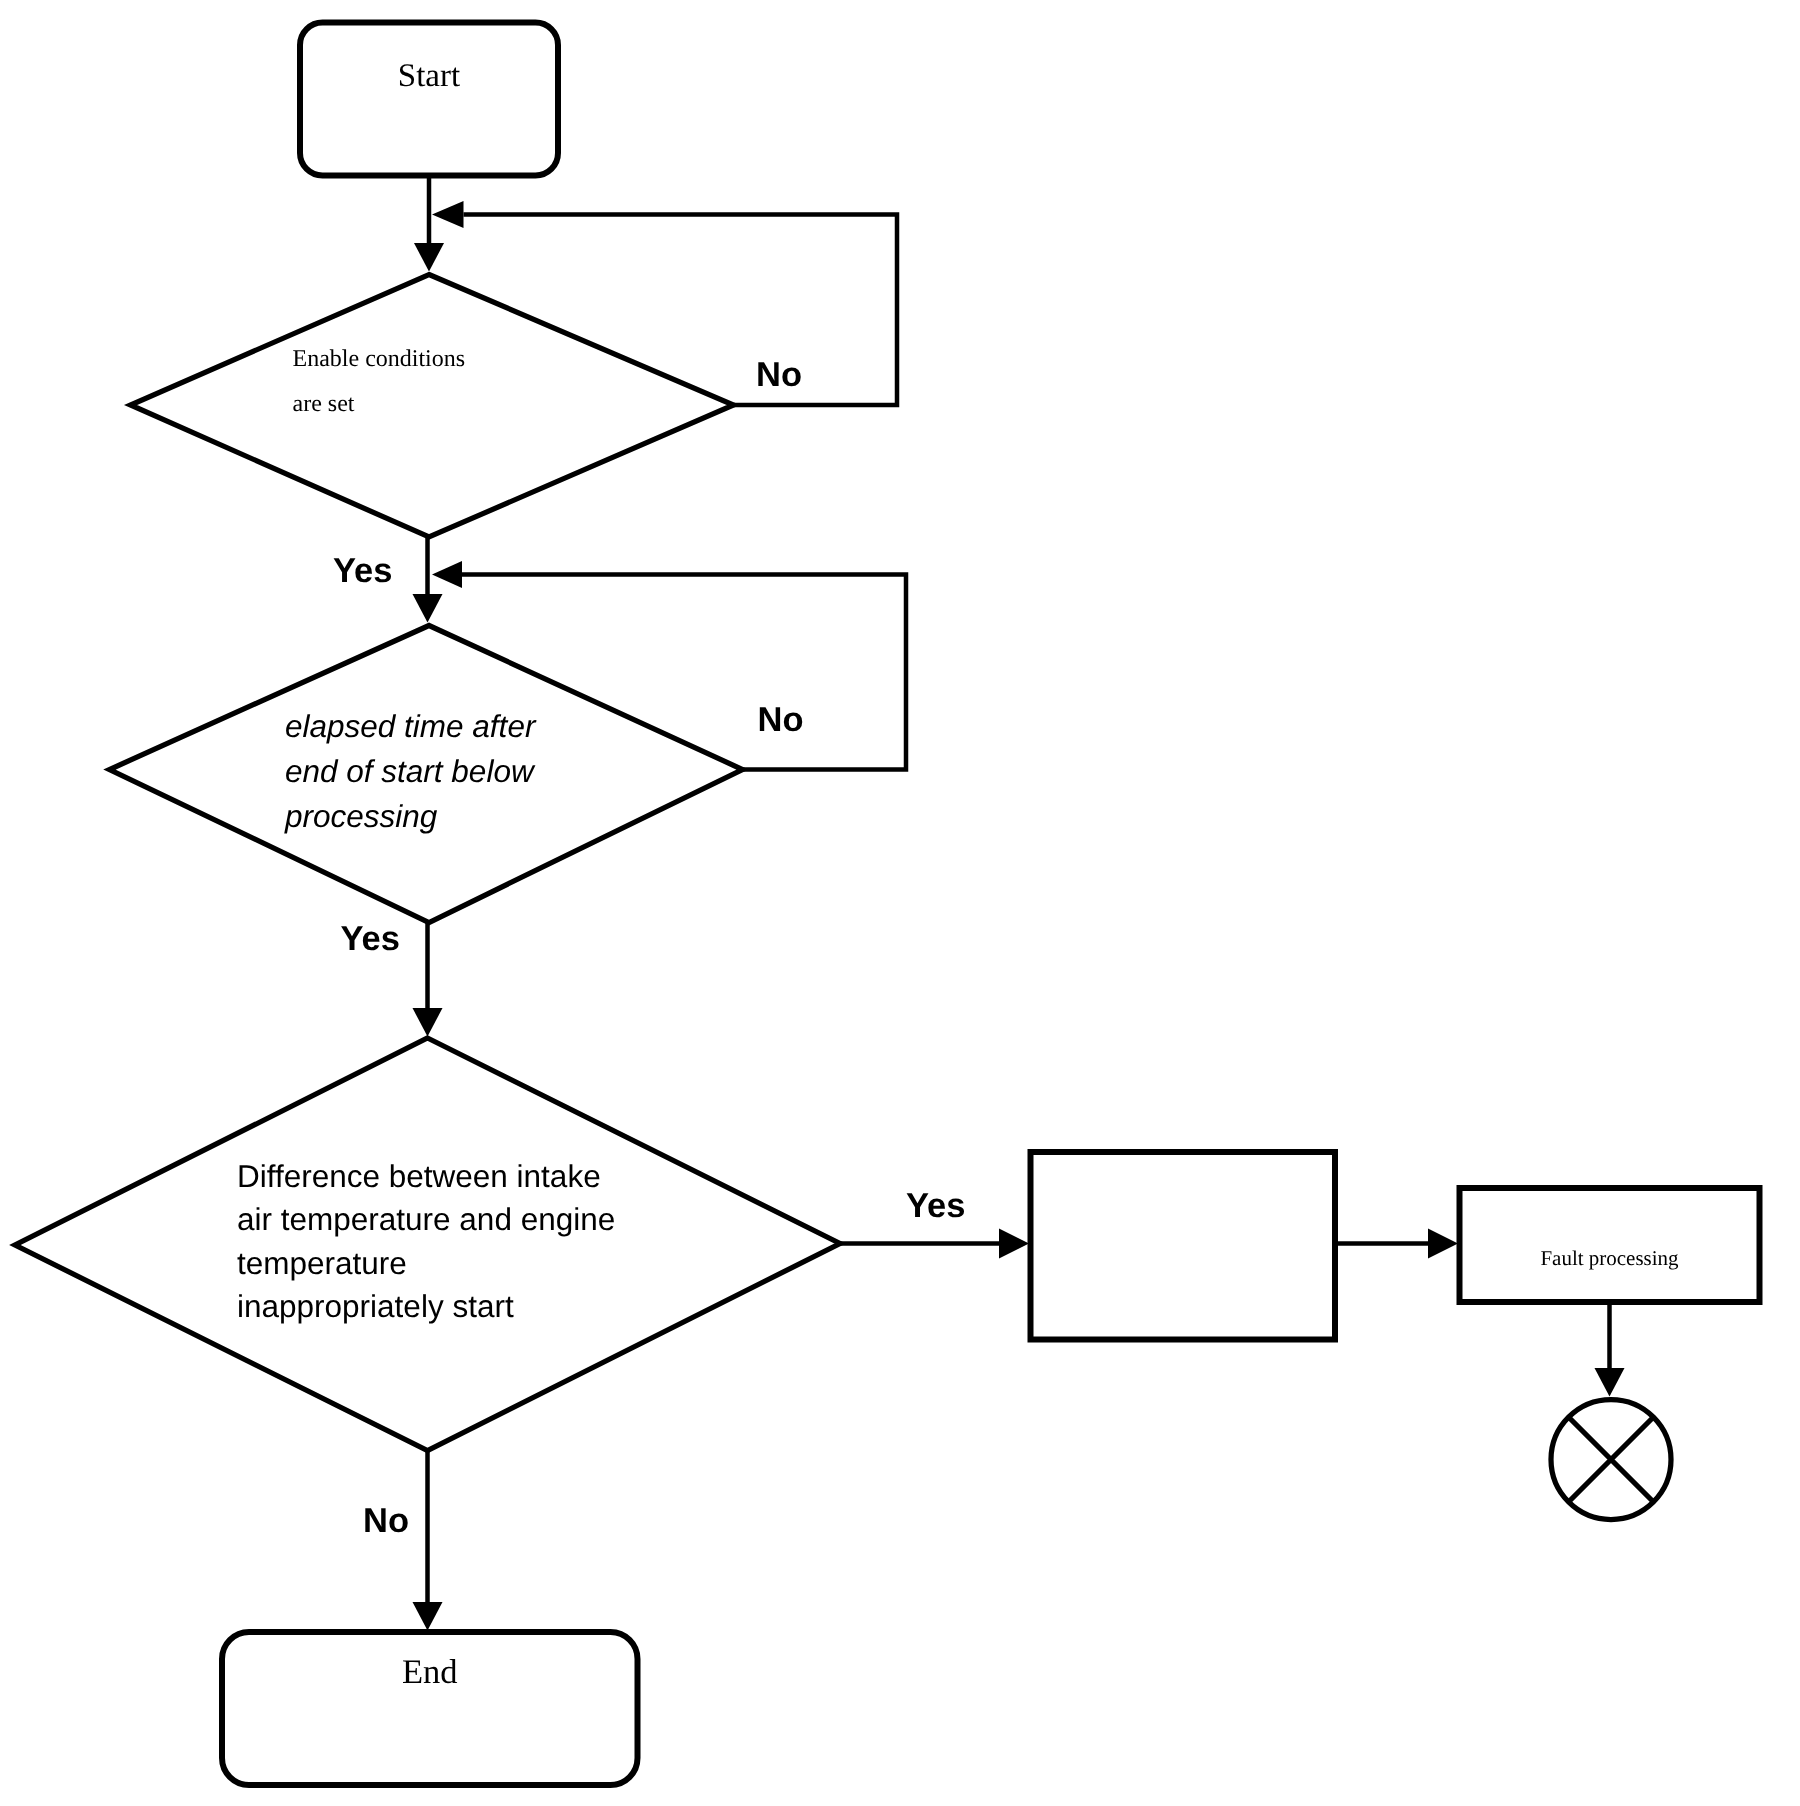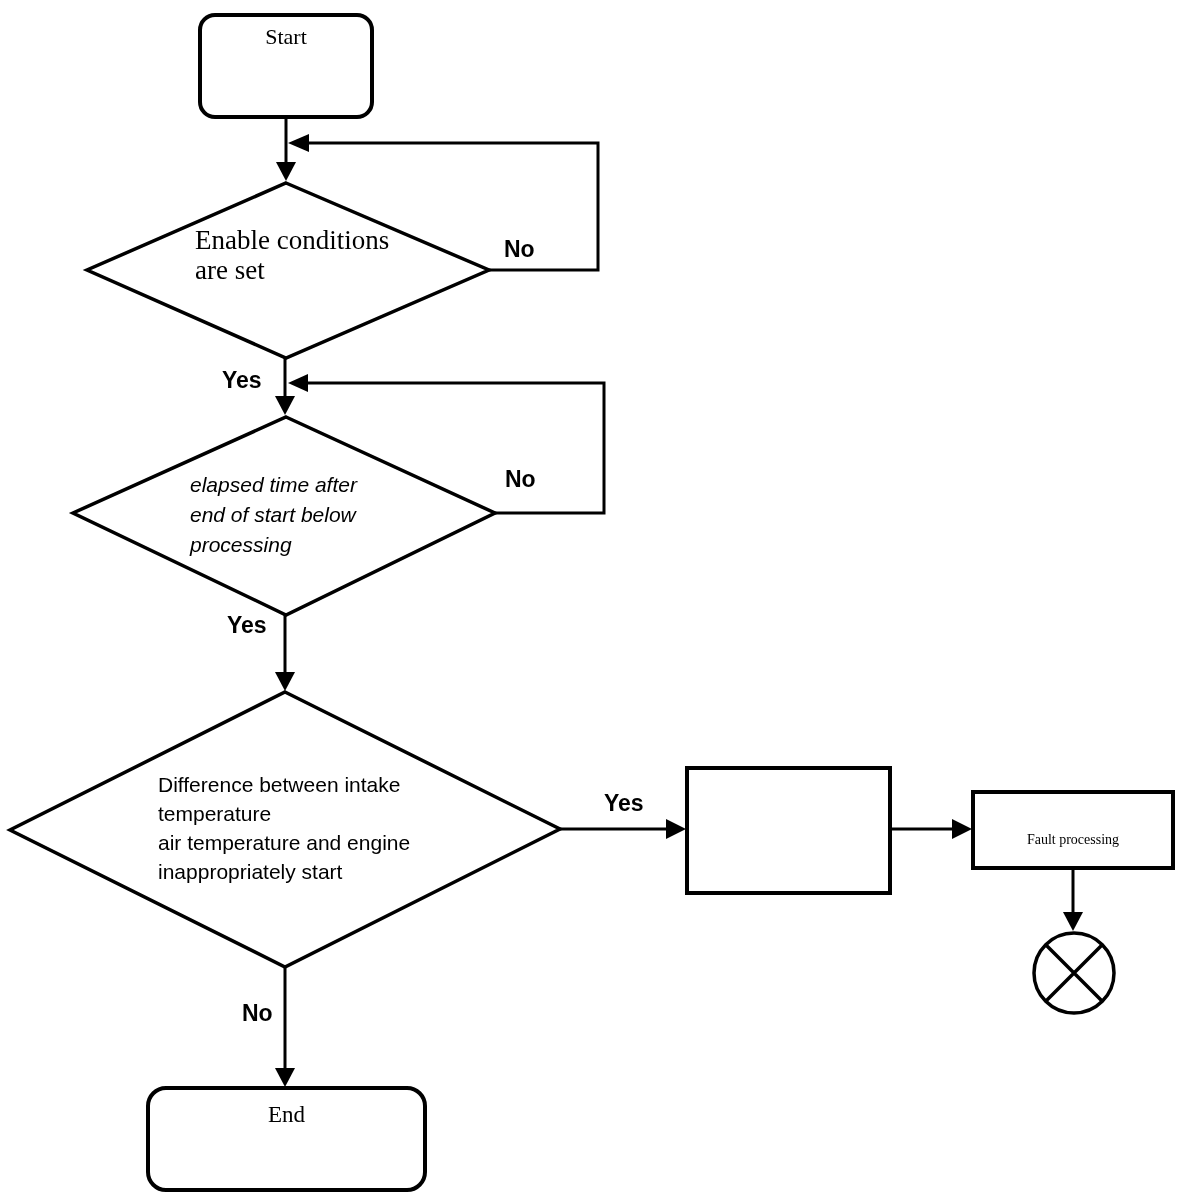--- a/index.html
+++ b/index.html
@@ -26,26 +26,26 @@
   }
   .serif {
     font-family: "Liberation Serif", serif;
   }
   .sans {
     font-family: "Liberation Sans", sans-serif;
   }
   .node-label-center {
     text-align: center;
   }
-  .d1-label { left: 195px; top: 225px; font-size: 27px; line-height: 30px; }
+  .d1-label { left: 195px; top: 225px; font-size: 16px; line-height: 30px; }
   .d2-label { left: 190px; top: 470px; font-size: 21px; line-height: 30px; font-style: italic; }
   .d3-label { left: 158px; top: 770px; font-size: 21px; line-height: 29px; }
   .flag-label { left: 710px; top: 776px; font-size: 21px; line-height: 27px; }
   .proc-label { left: 973px; top: 832px; width: 200px; font-size: 14px; }
-  .start-label { left: 200px; top: 24px; width: 172px; font-size: 22px; }
+  .start-label { left: 200px; top: 37px; width: 172px; font-size: 22px; }
   .end-label { left: 148px; top: 1102px; width: 277px; font-size: 23px; }
   .edge-label { font-size: 23px; font-weight: bold; }
 </style>
 </head>
 <body>
 
 <div class="canvas">
 
   <svg width="1200" height="1204" viewBox="0 0 1200 1204" xmlns="http://www.w3.org/2000/svg">
     <g stroke="#000000" fill="none">
@@ -105,22 +105,22 @@
   </div>
 
   <div class="label sans d2-label">
     <div>elapsed time after</div>
     <div>end of start below</div>
     <div>processing</div>
   </div>
 
   <div class="label sans d3-label">
     <div>Difference between intake</div>
+    <div>air temperature and engine</div>
     <div>temperature</div>
-    <div>air temperature and engine</div>
     <div>inappropriately start</div>
   </div>
 
 
   <div class="label serif proc-label node-label-center">Fault processing</div>
 
   <div class="label serif end-label node-label-center">End</div>
 
   <div class="label sans edge-label" style="left:504px; top:236px;">No</div>
   <div class="label sans edge-label" style="left:222px; top:367px;">Yes</div>

